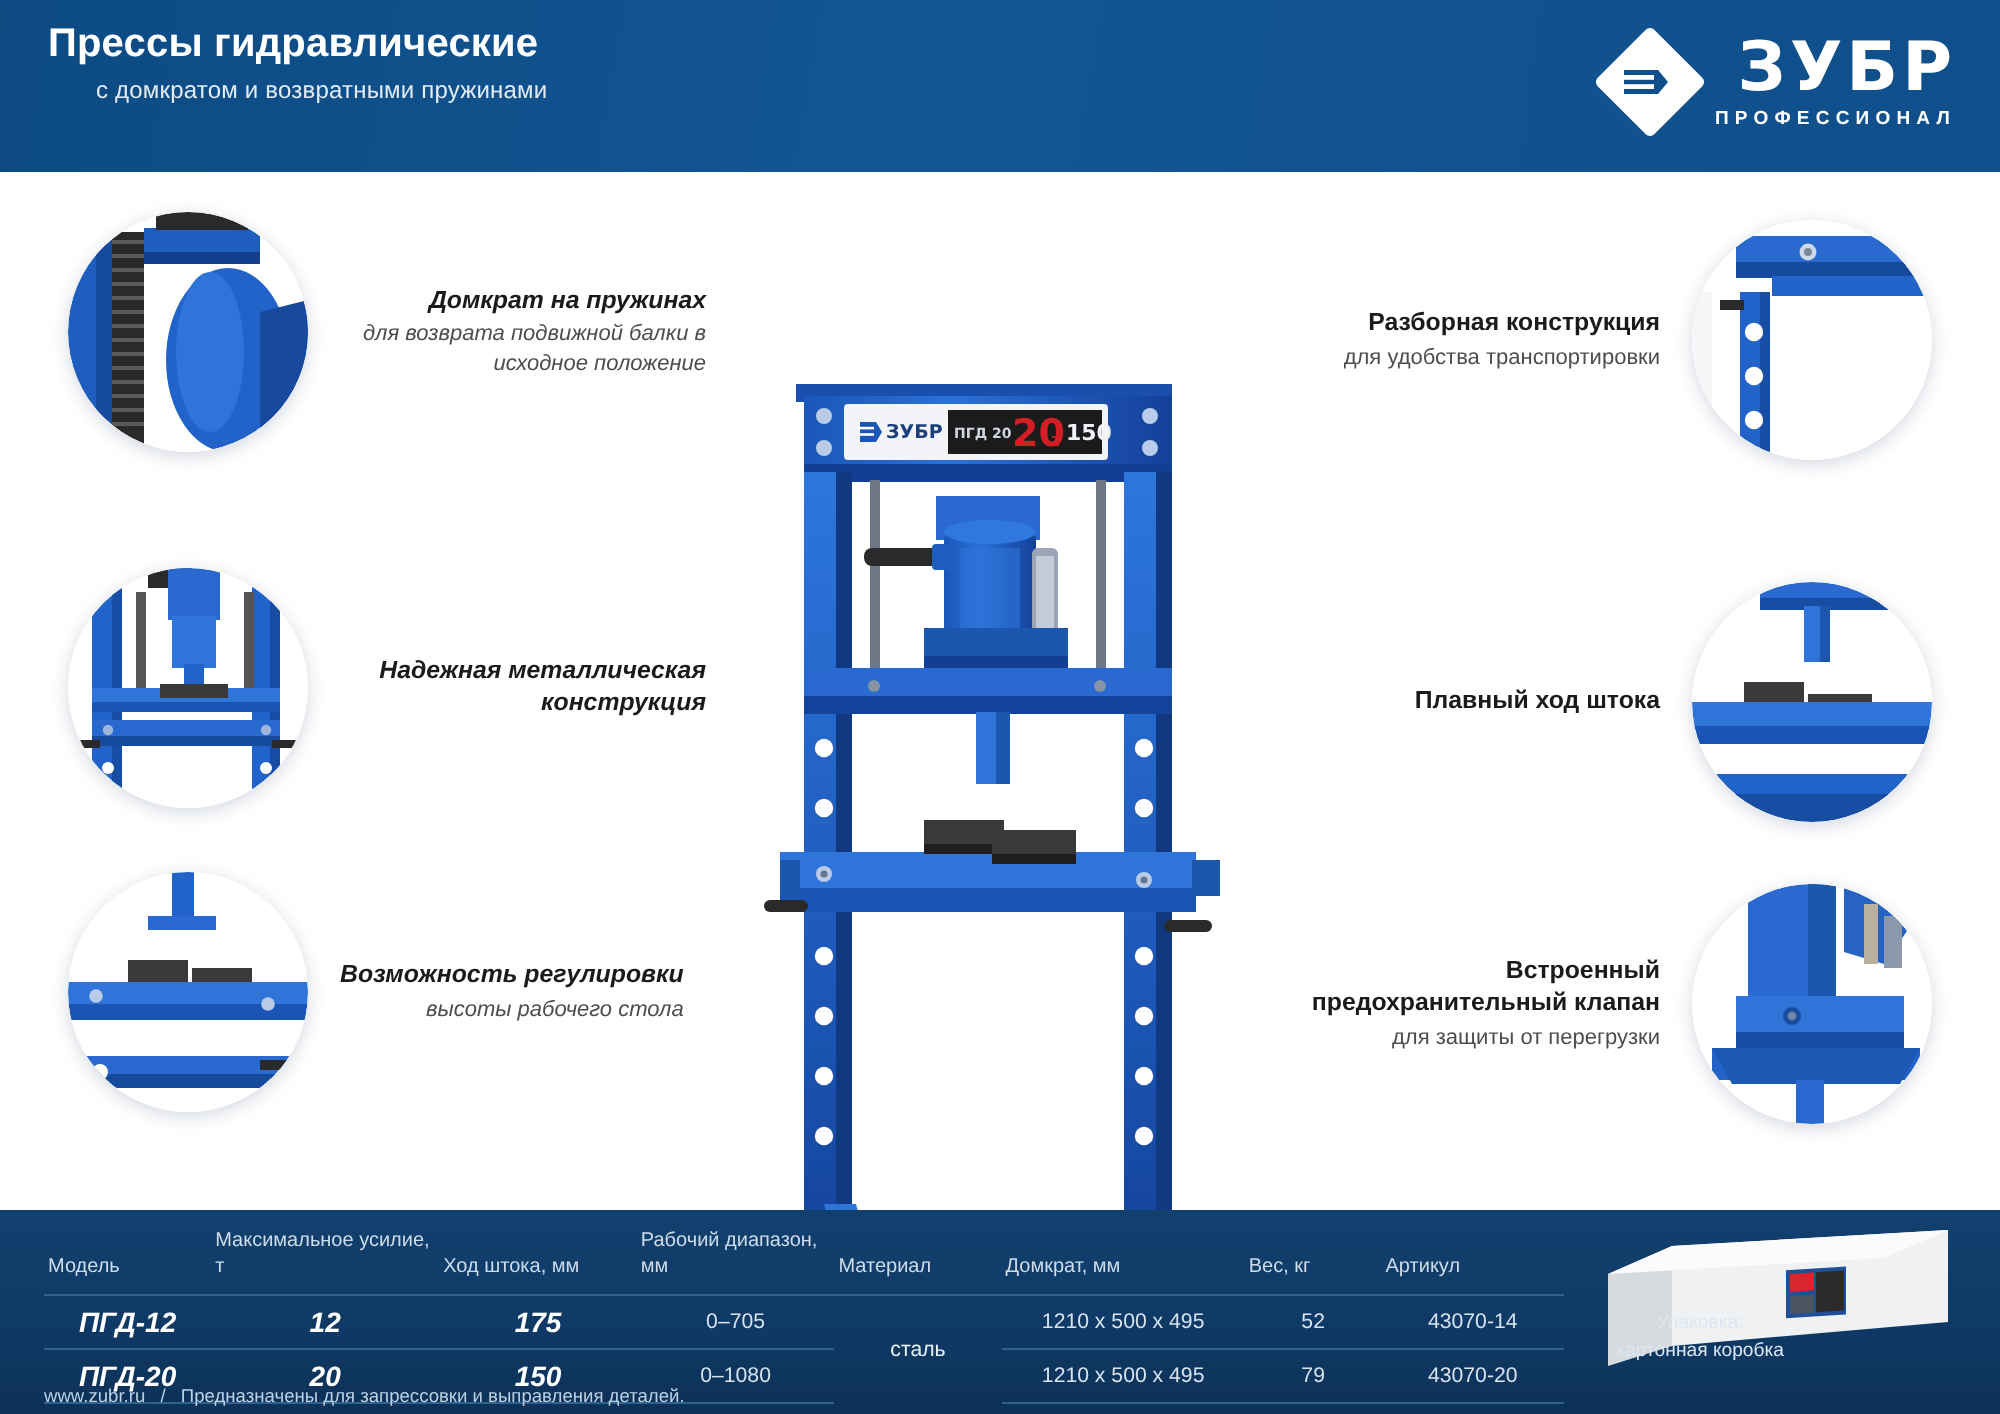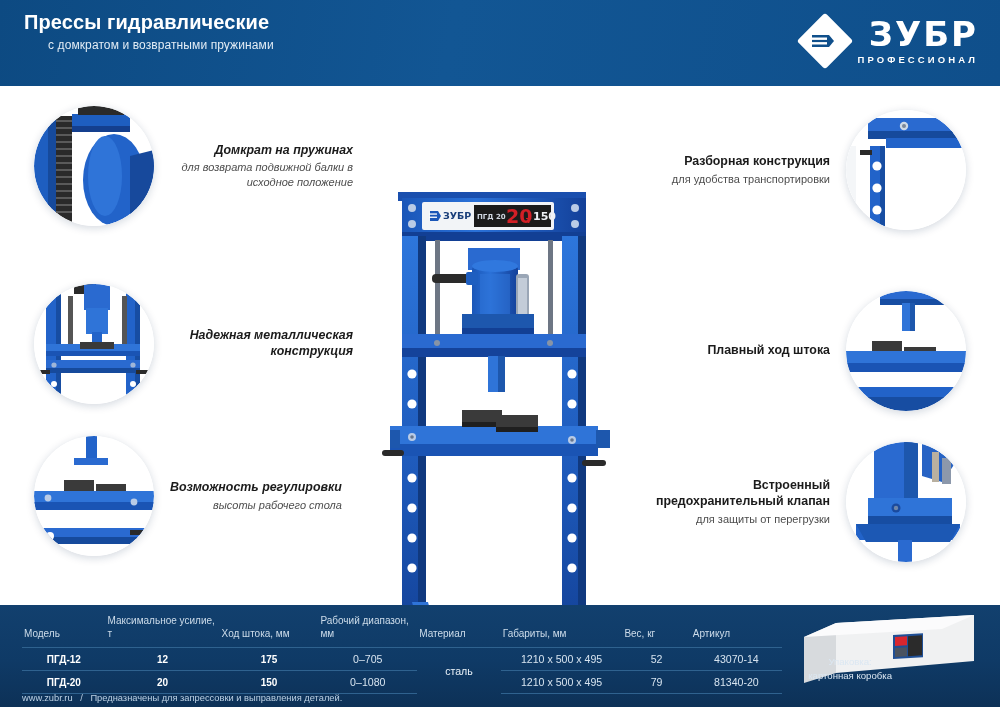--- a/index.html
+++ b/index.html
@@ -84,21 +84,21 @@
   .spec-table table { width: 100%; border-collapse: collapse; }
   .spec-table th {
     font-size: 10px; font-weight: normal; color: #cddcea;
     padding: 2px 2px 7px; text-align: left; line-height: 1.25;
     vertical-align: bottom;
   }
   .spec-table td {
     font-size: 10.6px; color: #ffffff; text-align: center;
     padding: 5px 2px; border-top: 1px solid #2f628f;
   }
-  .spec-table td.model, .spec-table td.bold { font-weight: bold; font-size: 10px; }
+  .spec-table td.model, .spec-table td.bold { font-weight: bold; font-size: 14px; font-style: italic; }
   .spec-table td.dim { color: #d6e3ef; }
   .spec-table tr.last td { border-bottom: 1px solid #2f628f; }
   .spec-table td.material { color: #e9f1f8; font-size: 10.6px; }
 
   .footer-note {
     position: absolute; left: 22px; top: 88px;
     font-size: 9.3px; color: #bdd1e4;
   }
   .footer-note .sep { margin: 0 5px; }
 
@@ -470,21 +470,21 @@
 
     <div class="spec-table">
       <table>
         <thead>
           <tr>
             <th style="width:11%">Модель</th>
             <th style="width:15%">Максимальное усилие, т</th>
             <th style="width:13%">Ход штока, мм</th>
             <th style="width:13%">Рабочий диапазон, мм</th>
             <th style="width:11%">Материал</th>
-            <th style="width:16%">Габариты, мм</th>
+            <th style="width:16%">Домкрат, мм</th>
             <th style="width:9%">Вес, кг</th>
             <th style="width:12%">Артикул</th>
           </tr>
         </thead>
         <tbody>
           <tr>
             <td class="model">ПГД-12</td>
             <td class="bold">12</td>
             <td class="bold">175</td>
             <td class="dim">0–705</td>
@@ -493,21 +493,21 @@
             <td class="dim">52</td>
             <td class="dim">43070-14</td>
           </tr>
           <tr class="last">
             <td class="model">ПГД-20</td>
             <td class="bold">20</td>
             <td class="bold">150</td>
             <td class="dim">0–1080</td>
             <td class="dim">1210 x 500 x 495</td>
             <td class="dim">79</td>
-            <td class="dim">81340-20</td>
+            <td class="dim">43070-20</td>
           </tr>
         </tbody>
       </table>
     </div>
 
     <div class="footer-note">
       <span>www.zubr.ru</span>
       <span class="sep">/</span>
       <span>Предназначены для запрессовки и выправления деталей.</span>
     </div>

